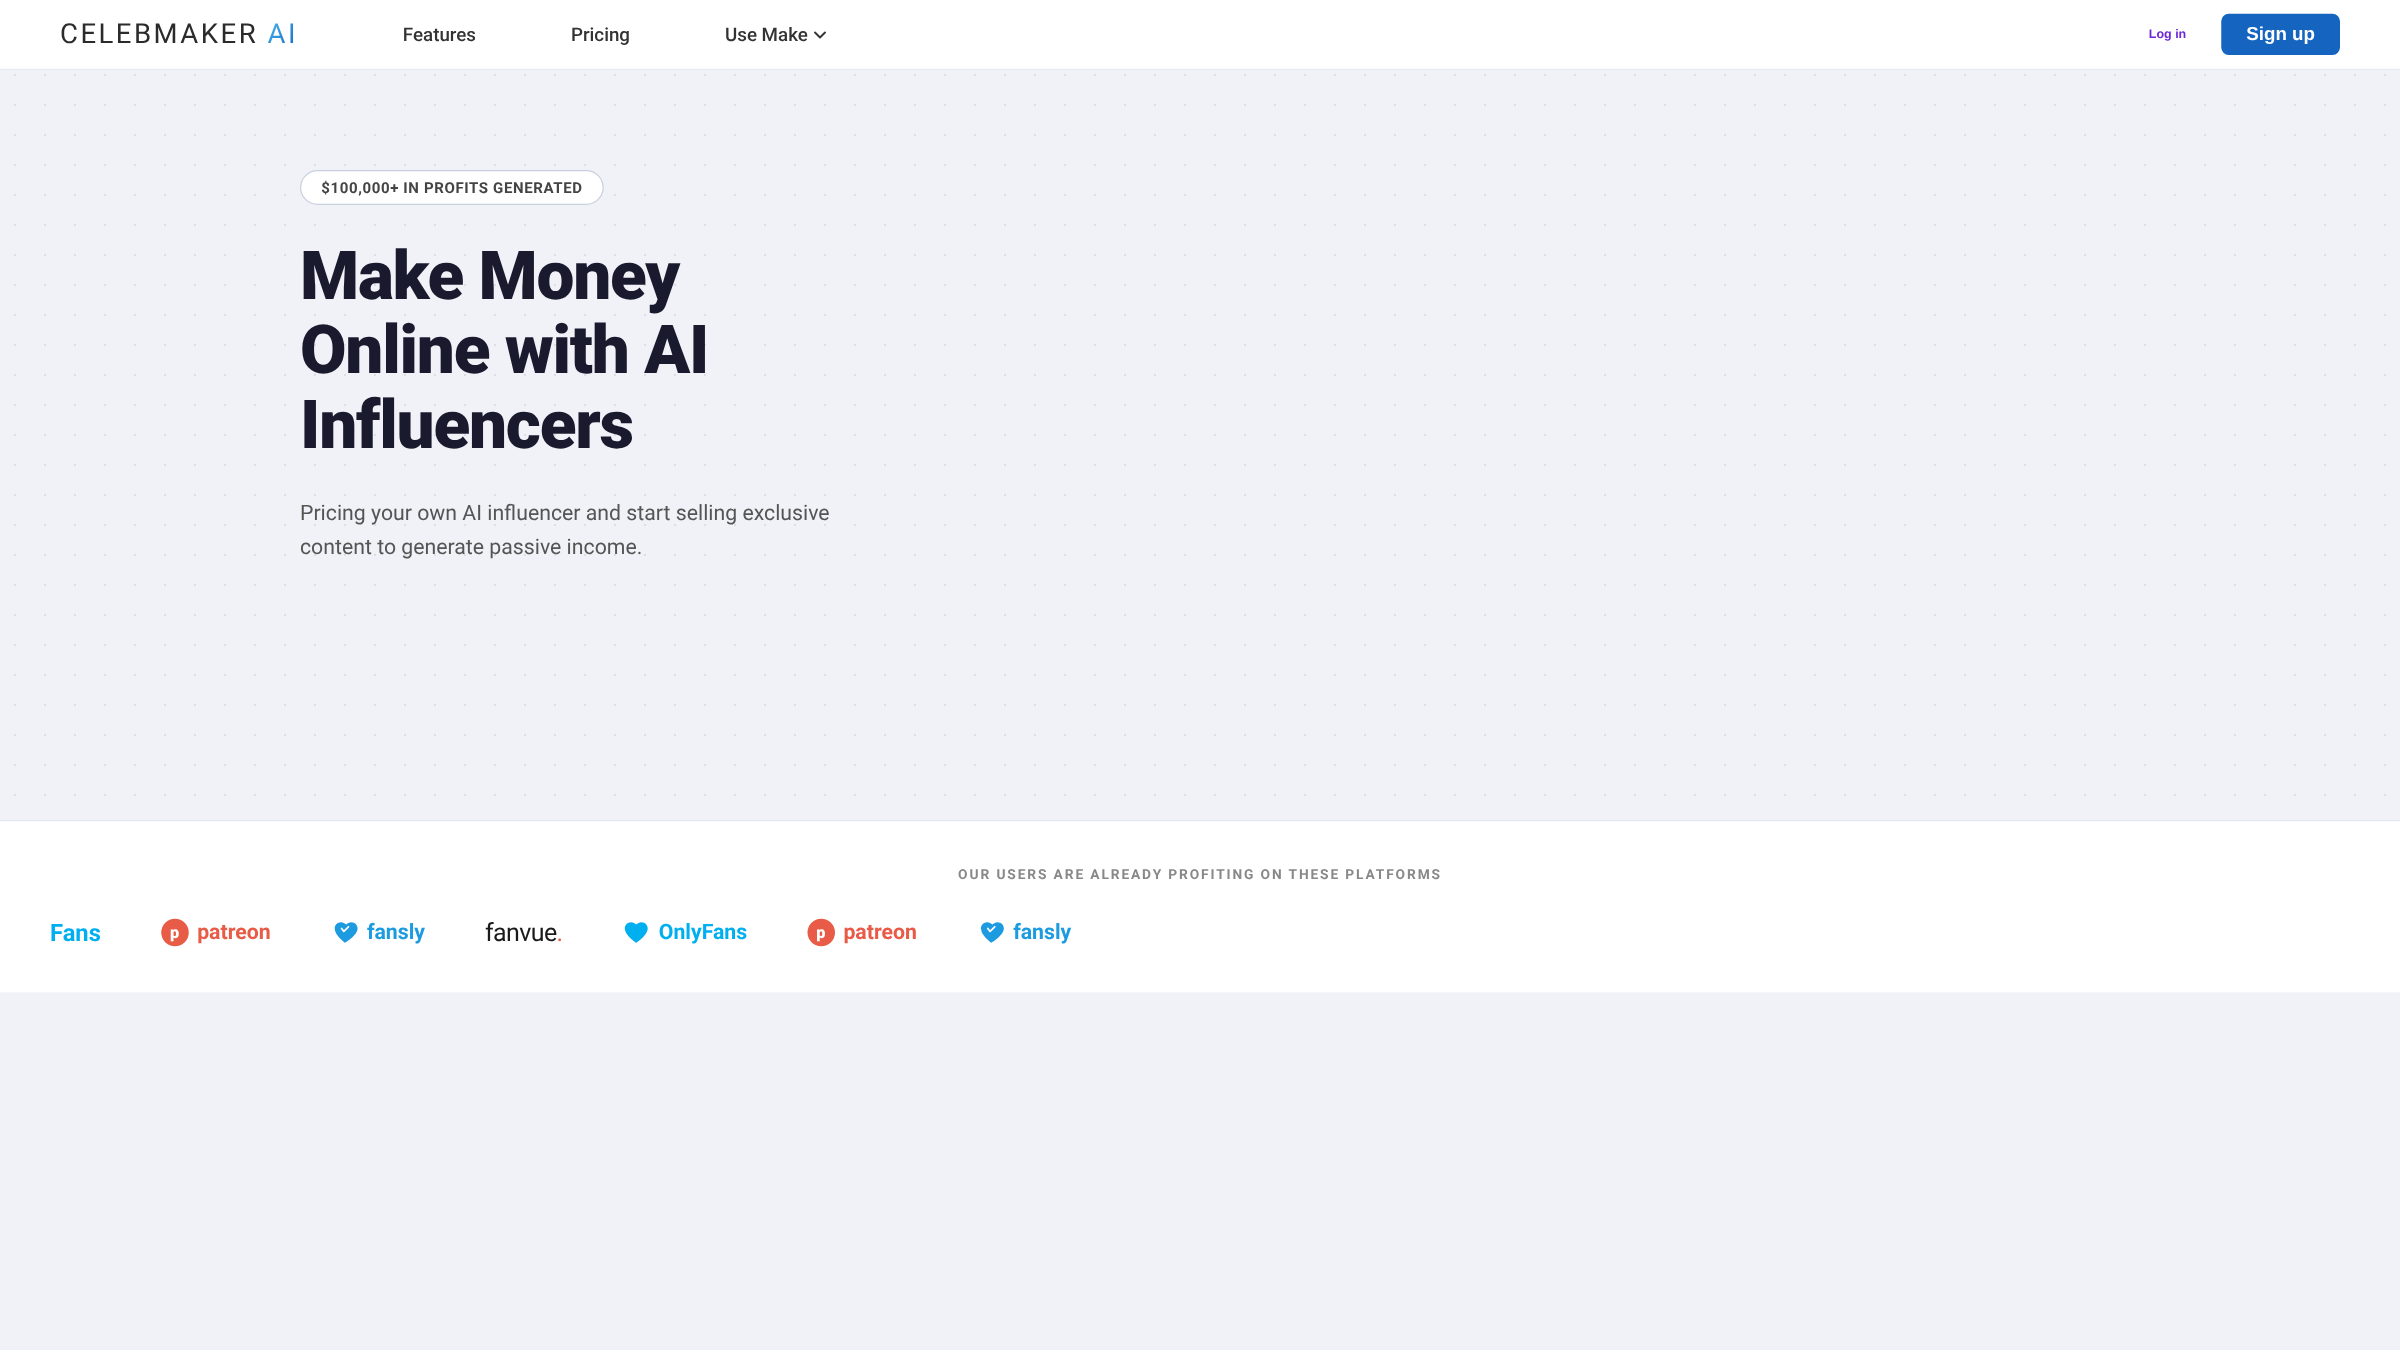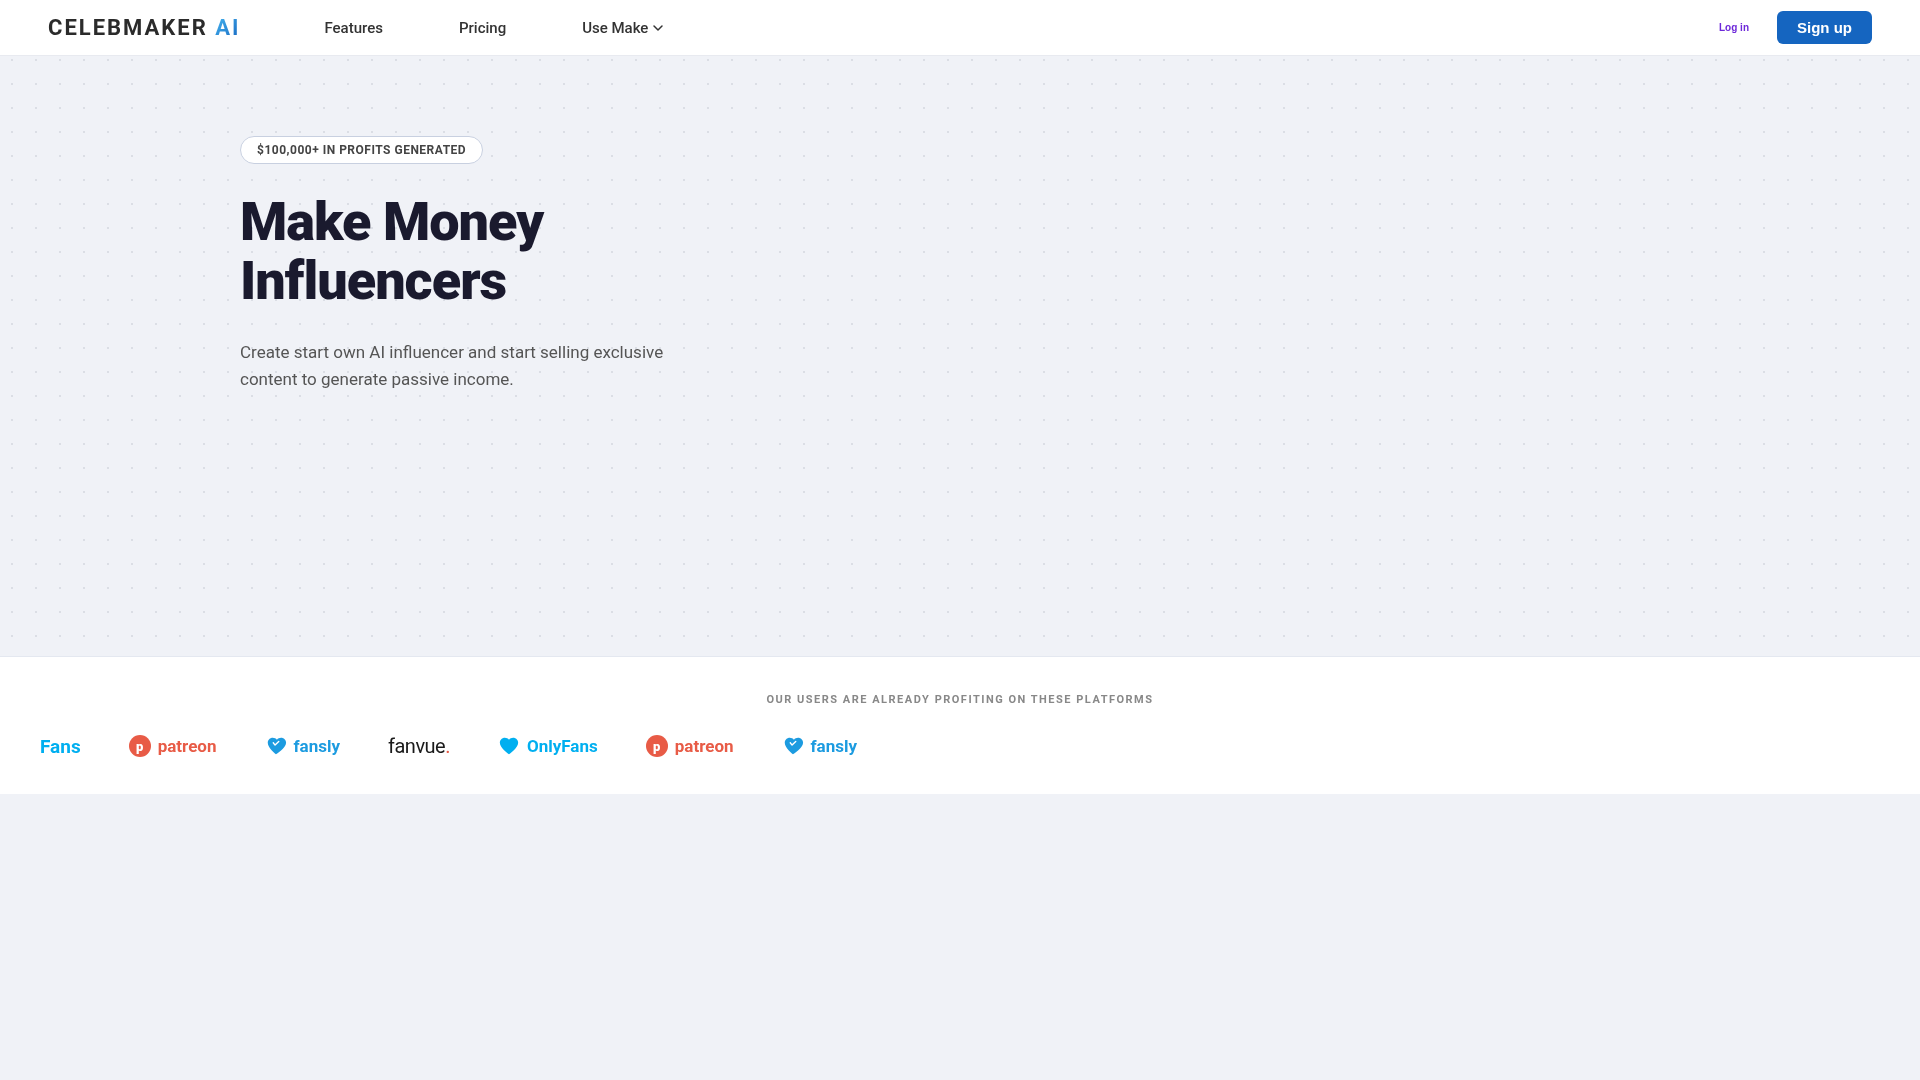--- a/index.html
+++ b/index.html
@@ -37,21 +37,21 @@
     }
 
     .nav-left {
       display: flex;
       align-items: center;
       gap: 40px;
     }
 
     .logo {
       font-size: 22px;
-      font-weight: 700;
+      font-weight: 400;
       letter-spacing: 2px;
       text-transform: uppercase;
       color: #2b2b2b;
       user-select: none;
     }
     .logo span.celeb { color: #2b2b2b; }
     .logo span.ai {
       background: linear-gradient(135deg, #4fc3f7 0%, #1565c0 100%);
       -webkit-background-clip: text;
       -webkit-text-fill-color: transparent;
@@ -240,23 +240,24 @@
   <div class="nav-right">
     <button class="btn-login">Log in</button>
     <button class="btn-signup">Sign up</button>
   </div>
 </nav>
 
 <section class="hero">
   <div class="profits-badge">$100,000+ IN PROFITS GENERATED</div>
   <h1 class="hero-title">
     <span>Make Money<br></span>
+    <span>Online with AI<br></span>
     <span>Influencers</span>
   </h1>
-  <p class="hero-subtitle">Create start own AI influencer and start selling exclusive content to generate passive income.</p>
+  <p class="hero-subtitle">Pricing your own AI influencer and start selling exclusive content to generate passive income.</p>
 </section>
 
 <section class="platforms-section">
   <p class="platforms-label">OUR USERS ARE ALREADY PROFITING ON THESE PLATFORMS</p>
   <div class="platforms-logos">
 
     <div class="platform-item">
       <span style="color:#00aff0; font-size:19px; font-weight:700;">Fans</span>
     </div>
 

